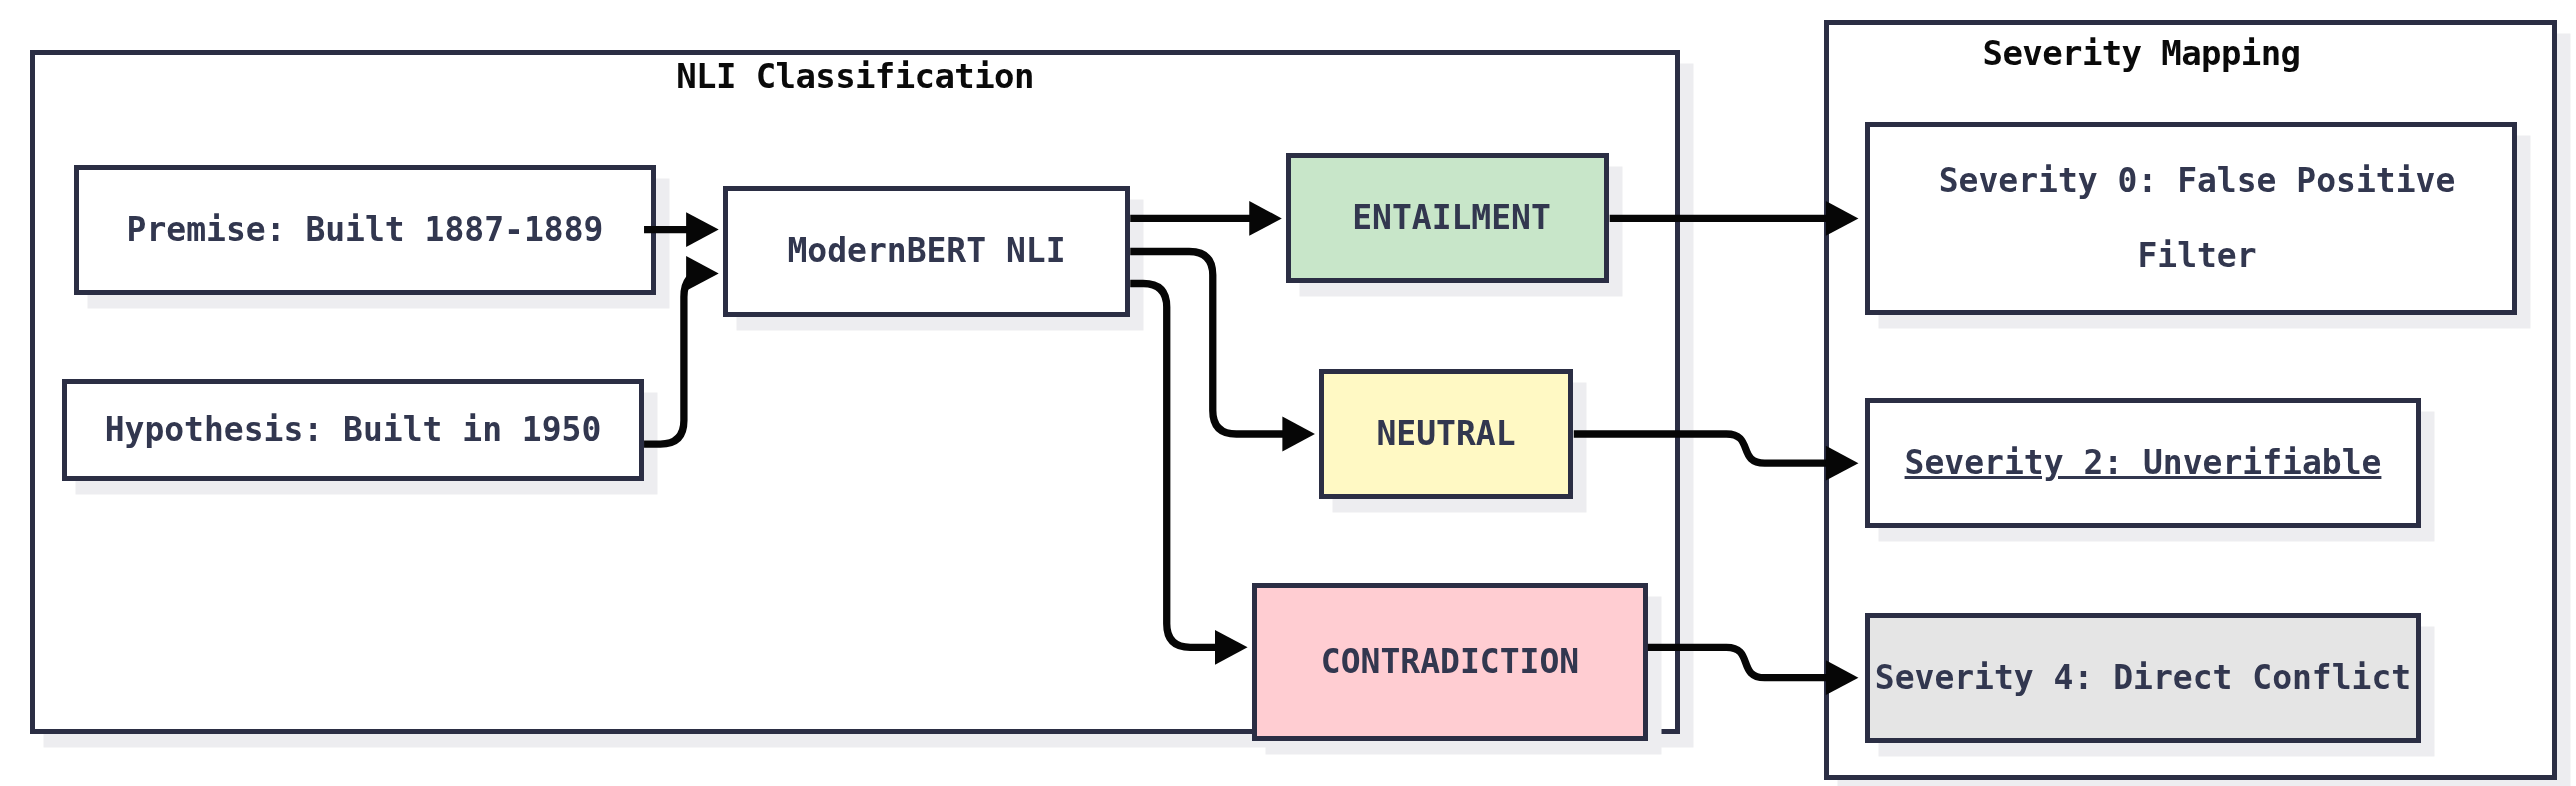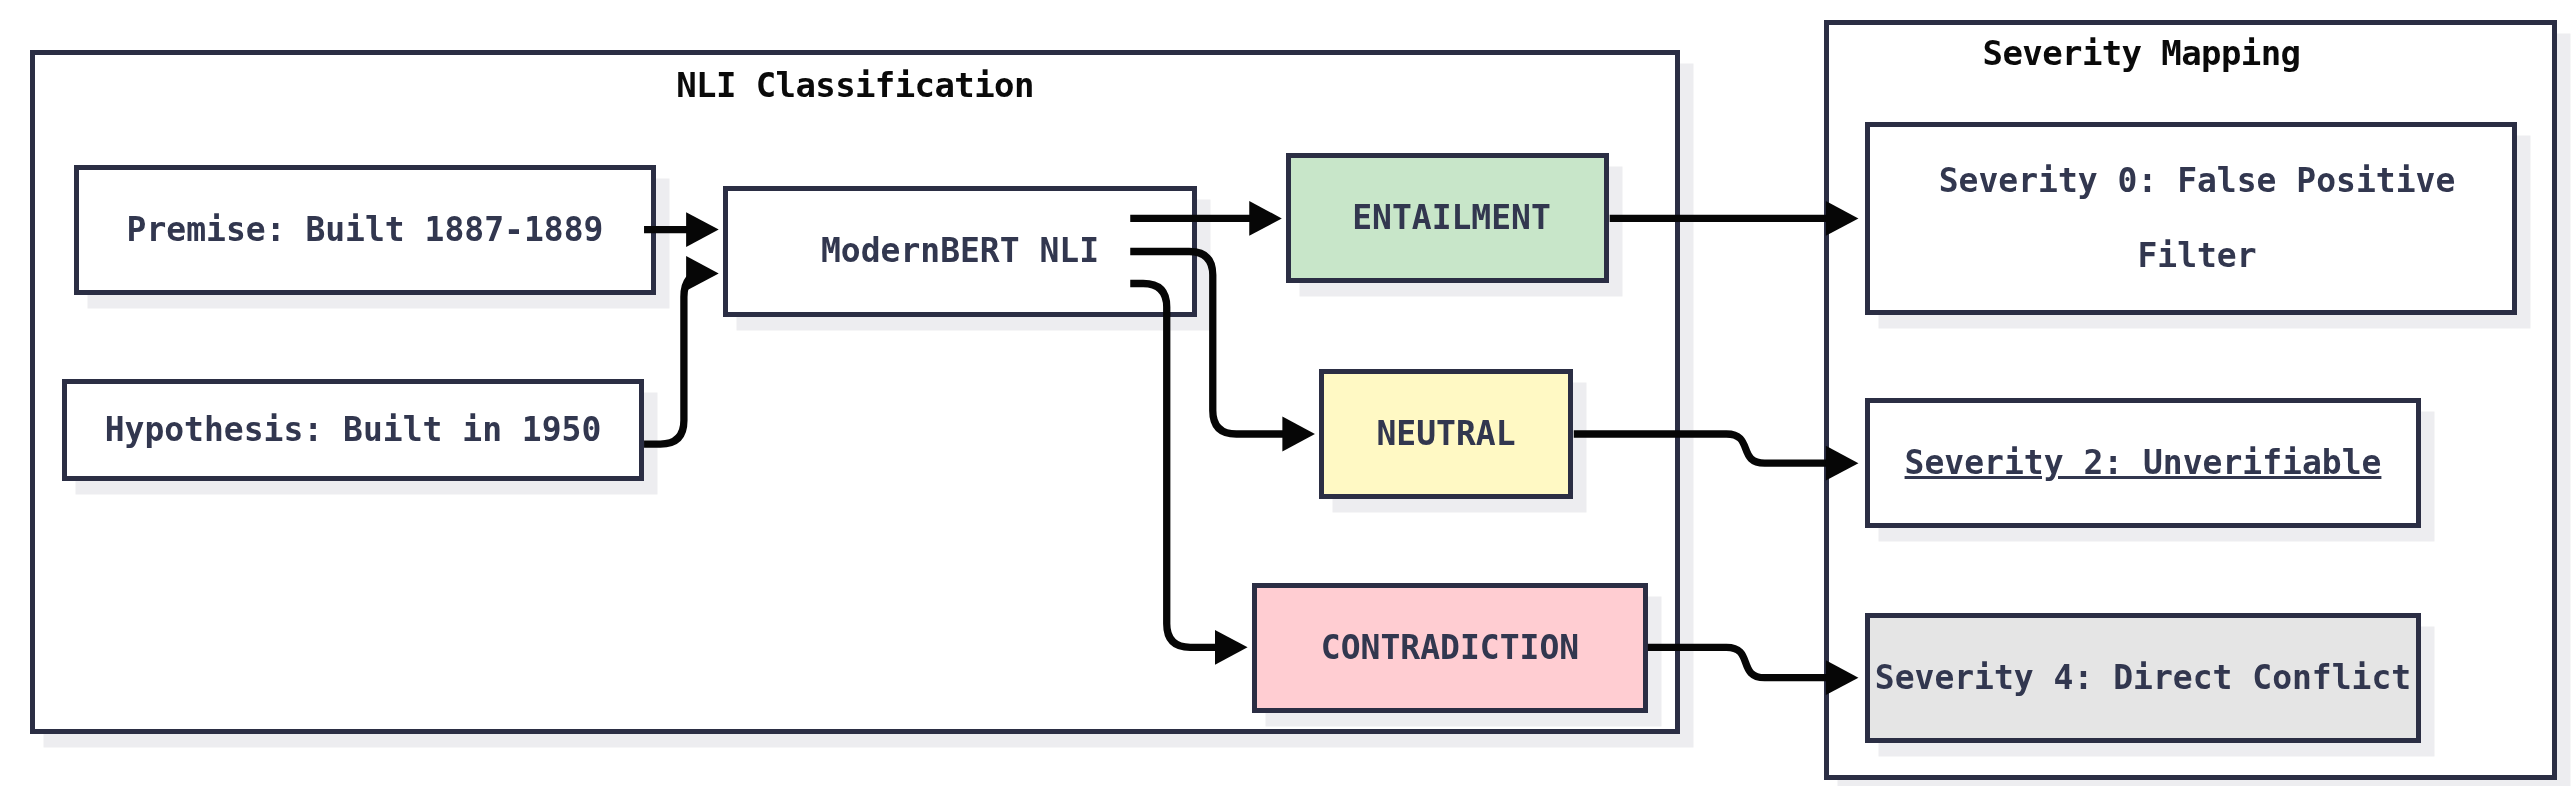--- a/index.html
+++ b/index.html
@@ -51,46 +51,46 @@
     fill:none;stroke:#060606;stroke-width:13;stroke-linejoin:round;
   }
   .edges polygon{fill:#060606;stroke:none;}
 </style>
 </head>
 <body>
 
 <div class="canvas">
 
   <div class="container" style="left:30px;top:50px;width:1650px;height:684px;"></div>
-  <div class="container-title" style="left:30px;top:65px;width:1650px;">NLI Classification</div>
+  <div class="container-title" style="left:30px;top:56px;width:1650px;">NLI Classification</div>
 
   <div class="container" style="left:1824px;top:20px;width:733px;height:760px;"></div>
   <div class="container-title" style="left:1824px;top:33px;width:635px;">Severity Mapping</div>
 
   <div class="node" style="left: 62px; top: 165px; width: 582px; height: 130px; background-color: rgb(255, 255, 255); margin-left: 12px;">
     <span>Premise: Built 1887-1889</span>
   </div>
 
   <div class="node" style="left: 62px; top: 379px; width: 582px; height: 102px; background-color: rgb(255, 255, 255);">
     <span>Hypothesis: Built in 1950</span>
   </div>
 
-  <div class="node" style="left: 723px; top: 186px; width: 474px; height: 131px; background-color: rgb(255, 255, 255); text-align: right;">
+  <div class="node" style="left: 723px; top: 186px; width: 407px; height: 131px; background-color: rgb(255, 255, 255); text-align: right;">
     <span>ModernBERT NLI</span>
   </div>
 
   <div class="node" style="left: 1286px; top: 153px; width: 323px; height: 130px; background-color: rgb(200, 230, 201); padding-left: 8px;">
     <span>ENTAILMENT</span>
   </div>
 
   <div class="node" style="left: 1319px; top: 369px; width: 254px; height: 130px; background-color: rgb(255, 249, 196); align-items: center;">
     <span>NEUTRAL</span>
   </div>
 
-  <div class="node" style="left: 1252px; top: 583px; width: 396px; height: 130px; background-color: rgb(255, 205, 210);">
+  <div class="node" style="left: 1252px; top: 583px; width: 396px; height: 158px; background-color: rgb(255, 205, 210);">
     <span>CONTRADICTION</span>
   </div>
 
   <div class="node wrap-narrow" style="left: 1865px; top: 122px; width: 652px; height: 193px; background-color: rgb(255, 255, 255); padding-left: 12px;">
     <span>Severity 0: False Positive Filter</span>
   </div>
 
   <div class="node" style="left: 1865px; top: 398px; width: 556px; height: 130px; background-color: rgb(255, 255, 255); text-decoration: underline;">
     <span>Severity 2: Unverifiable</span>
   </div>

